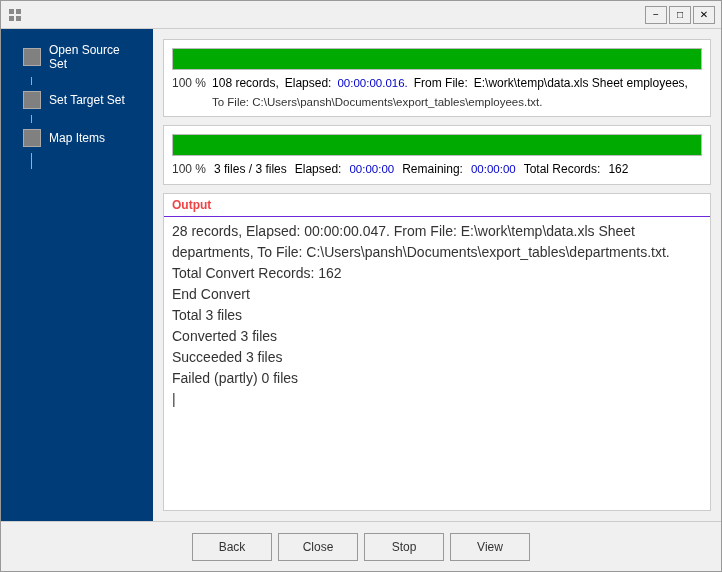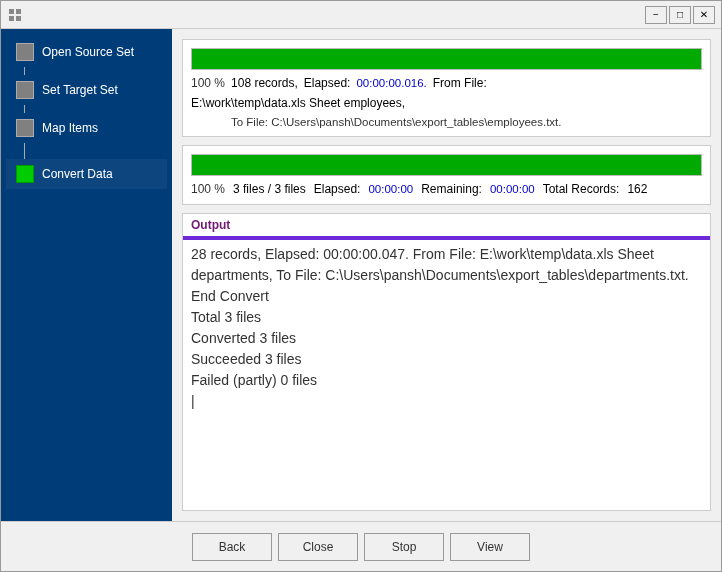--- a/index.html
+++ b/index.html
@@ -54,25 +54,25 @@
       display: flex;
       align-items: center;
       justify-content: center;
     }
     .content {
       display: flex;
       flex: 1;
       overflow: hidden;
     }
     .sidebar {
-      width: 171px;
+      width: 152px;
       background: #003c78;
       display: flex;
       flex-direction: column;
-      padding: 8px 5px;
+      padding: 8px 12px;
     }
     .sidebar-item {
       display: flex;
       align-items: center;
       gap: 8px;
       padding: 6px 10px;
       color: white;
       cursor: pointer;
       position: relative;
     }
@@ -144,22 +144,22 @@
       flex: 1;
       display: flex;
       flex-direction: column;
       overflow: hidden;
       min-height: 160px;
     }
     .output-label {
       padding: 4px 8px;
       font-weight: 600;
       font-size: 12px;
-      color: #701a75;
-      border-bottom: 4px solid #6d28d9;
+      color: #ef4444;
+      border-bottom: 1px solid #6d28d9;
     }
     .output-text {
       flex: 1;
       padding: 4px 8px;
       overflow-y: auto;
       font-size: 14px;
       color: #333;
       line-height: 1.5;
       font-family: 'Segoe UI', sans-serif;
       position: relative;
@@ -243,24 +243,20 @@
         <div class="step-icon"></div>
         <span>Set Target Set</span>
       </div>
       <div class="connector-line"></div>
       <div class="sidebar-item">
         <div class="step-icon"></div>
         <span>Map Items</span>
       </div>
       <div class="connector-line"></div>
       <div class="connector-line"></div>
-      <div class="sidebar-item active">
-        <div class="step-icon green"></div>
-        <span>Convert Data</span>
-      </div>
     </div>
 
     <div class="main-area">
 
       <div class="progress-section">
         <div class="progress-bar-container">
           <div class="progress-bar-fill" style="width:100%"></div>
         </div>
         <div style="display:flex; gap:6px; flex-wrap:wrap; align-items:baseline;">
           <span class="progress-percent">100 %</span>
@@ -289,20 +285,21 @@
           <span class="time-blue">00:00:00</span>
           <span>Total Records:</span>
           <span>162</span>
         </div>
       </div>
 
       <div class="output-section">
         <div class="output-label">Output</div>
         <div class="output-text" id="output-content">
             <div>28 records,   Elapsed: 00:00:00.047.   From File: E:\work\temp\data.xls Sheet departments,   To File: C:\Users\pansh\Documents\export_tables\departments.txt.</div>
+            <div>Total Convert Records: 162</div>
             <div>End Convert</div>
             <div>Total 3 files</div>
             <div>Converted 3 files</div>
             <div>Succeeded 3 files</div>
             <div>Failed (partly) 0 files</div>
             <div class="cursor-line"></div>
           </div>
       </div>
     </div>
   </div>

